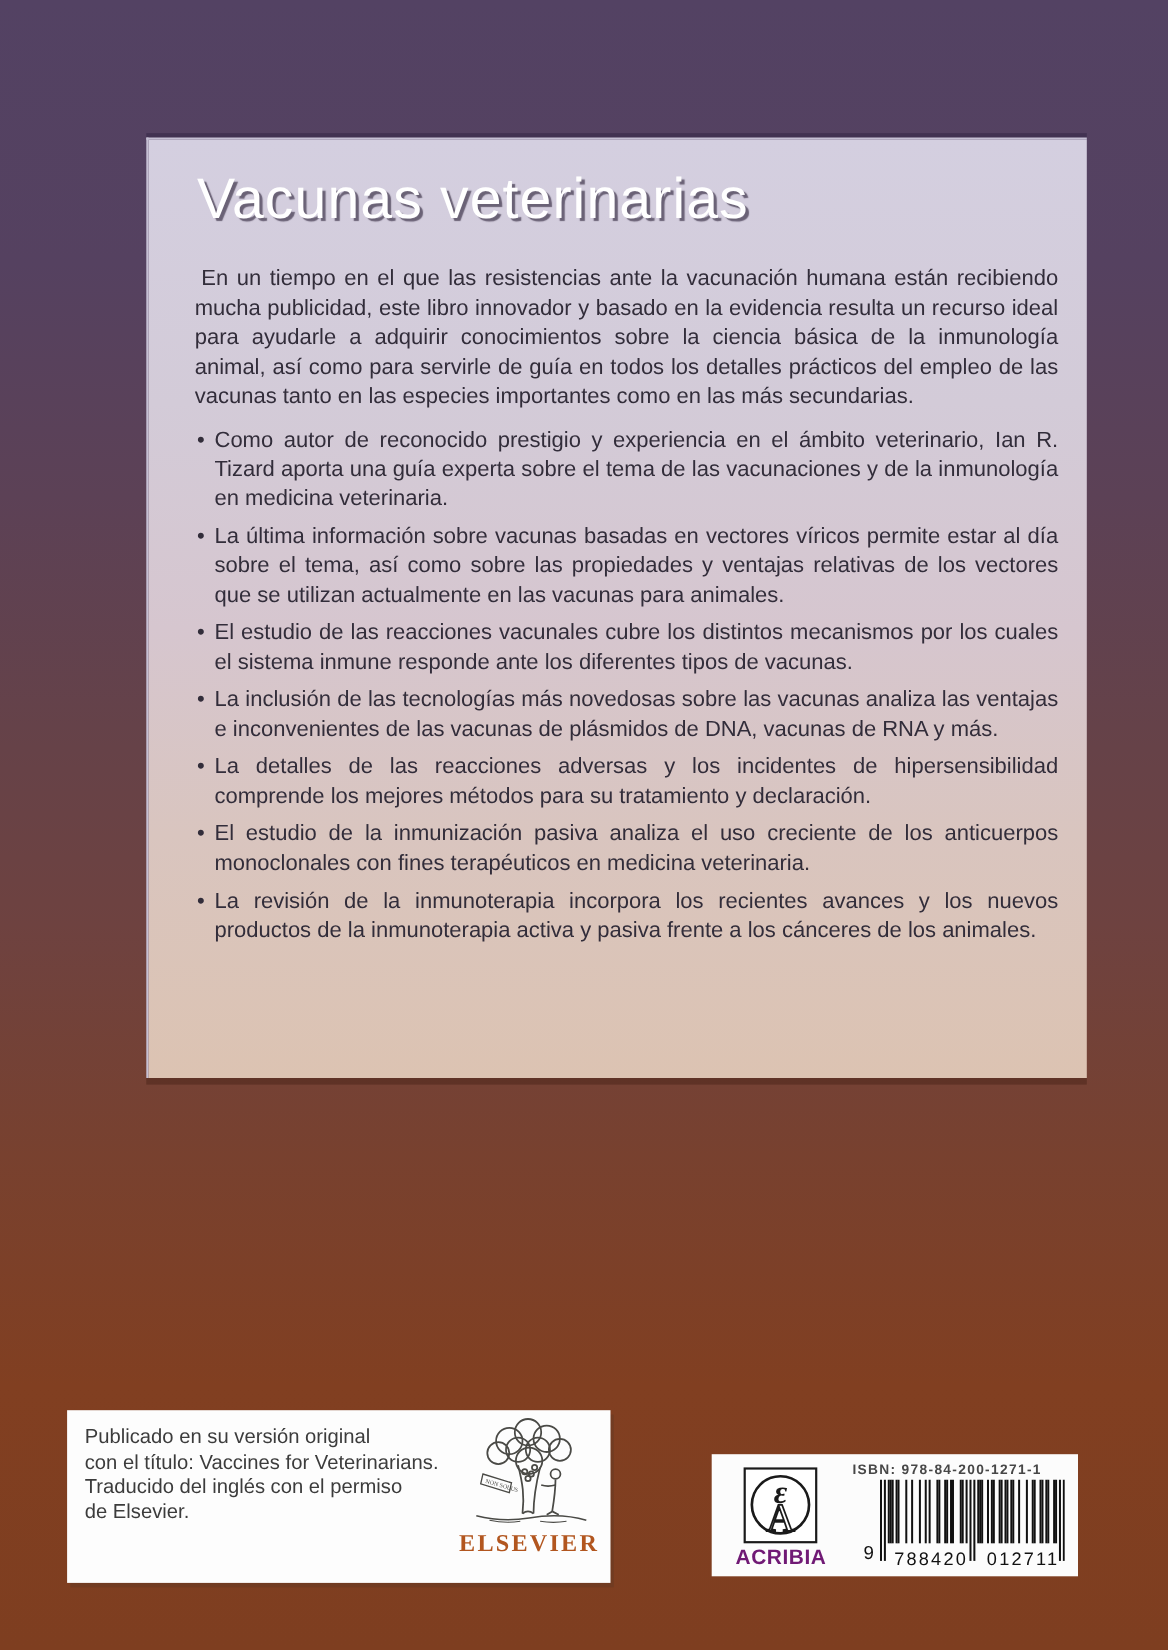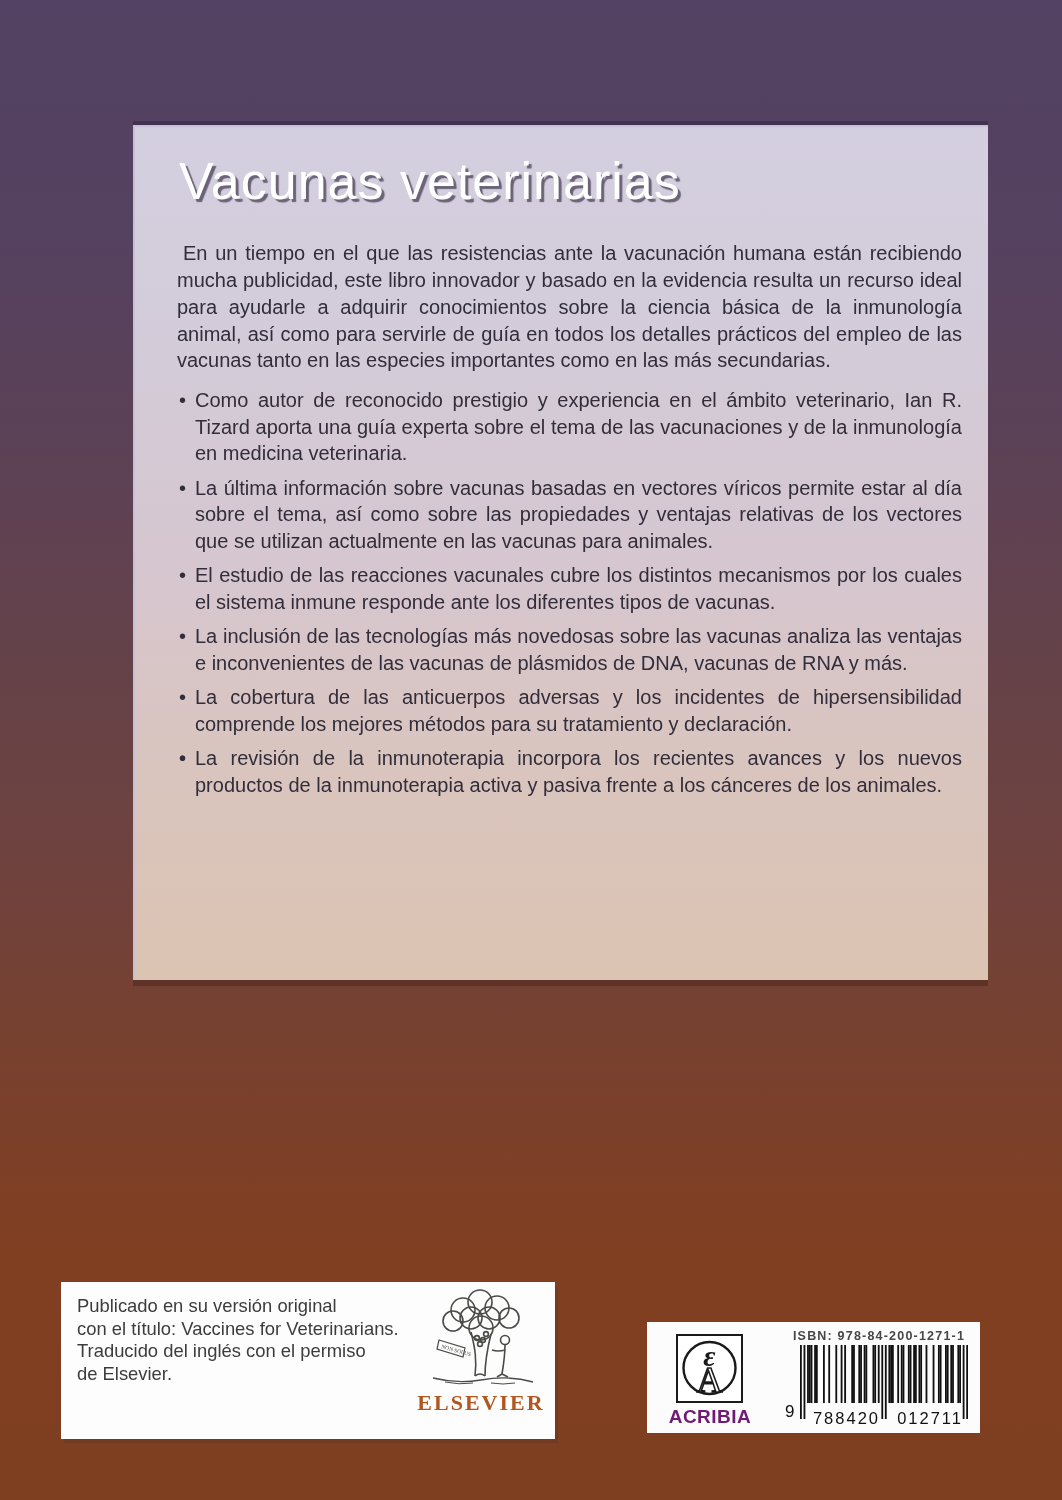--- a/index.html
+++ b/index.html
@@ -34,43 +34,43 @@
   .elsevier-word{margin-top:2px;font-family:"Liberation Serif",serif;font-weight:700;
     font-size:22px;letter-spacing:2px;color:#b2561f;}
 
   
   .isbn-box{position:absolute;left:647px;top:1322px;width:333px;height:111px;
     background:#fcfcfc;}
   .acribia-mark{position:absolute;left:29px;top:12px;width:67px;height:69px;
     box-sizing:border-box;border:2px solid #1a1a1a;background:#fff;}
   .acribia-word{position:absolute;left:8px;top:84px;width:110px;text-align:center;
     font-weight:700;font-size:19px;letter-spacing:.5px;color:#701a75;}
-  .isbn-label{position:absolute;left:138px;top:7px;width:188px;text-align:center;
+  .isbn-label{position:absolute;left:120px;top:7px;width:188px;text-align:center;
     font-size:12.5px;font-weight:700;letter-spacing:1.2px;color:#474747;}
   .barcode-area{position:absolute;left:153px;top:23px;width:170px;height:80px;}
   .bc-lead{position:absolute;left:-15px;top:57px;font-size:17px;color:#111;}
   .bc-g1,.bc-g2{position:absolute;top:64px;width:74px;text-align:right;
     font-size:16.5px;letter-spacing:2px;color:#111;}
   .bc-g1{left:6px;} .bc-g2{left:89px;}
 </style>
 </head>
 <body>
 
 <div class="page">
 
   <div class="panel">
     <h1 class="title">Vacunas veterinarias</h1>
     <p class="intro">En un tiempo en el que las resistencias ante la vacunación humana están recibiendo mucha publicidad, este libro innovador y basado en la evidencia resulta un recurso ideal para ayudarle a adquirir conocimientos sobre la ciencia básica de la inmunología animal, así como para servirle de guía en todos los detalles prácticos del empleo de las vacunas tanto en las especies importantes como en las más secundarias.</p>
     <ul class="bullets">
       <li><span class="dot">•</span><span>Como autor de reconocido prestigio y experiencia en el ámbito veterinario, Ian R. Tizard aporta una guía experta sobre el tema de las vacunaciones y de la inmunología en medicina veterinaria.</span></li>
       <li><span class="dot">•</span><span>La última información sobre vacunas basadas en vectores víricos permite estar al día sobre el tema, así como sobre las propiedades y ventajas relativas de los vectores que se utilizan actualmente en las vacunas para animales.</span></li>
       <li><span class="dot">•</span><span>El estudio de las reacciones vacunales cubre los distintos mecanismos por los cuales el sistema inmune responde ante los diferentes tipos de vacunas.</span></li>
       <li><span class="dot">•</span><span>La inclusión de las tecnologías más novedosas sobre las vacunas analiza las ventajas e inconvenientes de las vacunas de plásmidos de DNA, vacunas de RNA y más.</span></li>
-      <li><span class="dot">•</span><span>La cobertura de las anticuerpos adversas y los incidentes de hipersensibilidad comprende los mejores métodos para su tratamiento y declaración.</span></li>
-      <li><span class="dot">•</span></li>
+      <li><span class="dot">•</span><span>La detalles de las reacciones adversas y los incidentes de hipersensibilidad comprende los mejores métodos para su tratamiento y declaración.</span></li>
+      <li><span class="dot">•</span><span>El estudio de la inmunización pasiva analiza el uso creciente de los anticuerpos monoclonales con fines terapéuticos en medicina veterinaria.</span></li>
       <li><span class="dot">•</span><span>La revisión de la inmunoterapia incorpora los recientes avances y los nuevos productos de la inmunoterapia activa y pasiva frente a los cánceres de los animales.</span></li>
     </ul>
   </div>
 
   <div class="note-box">
     <div class="note-text">
       <div>Publicado en su versión original</div>
       <div>con el título: Vaccines for Veterinarians.</div>
       <div>Traducido del inglés con el permiso</div>
       <div>de Elsevier.</div>

